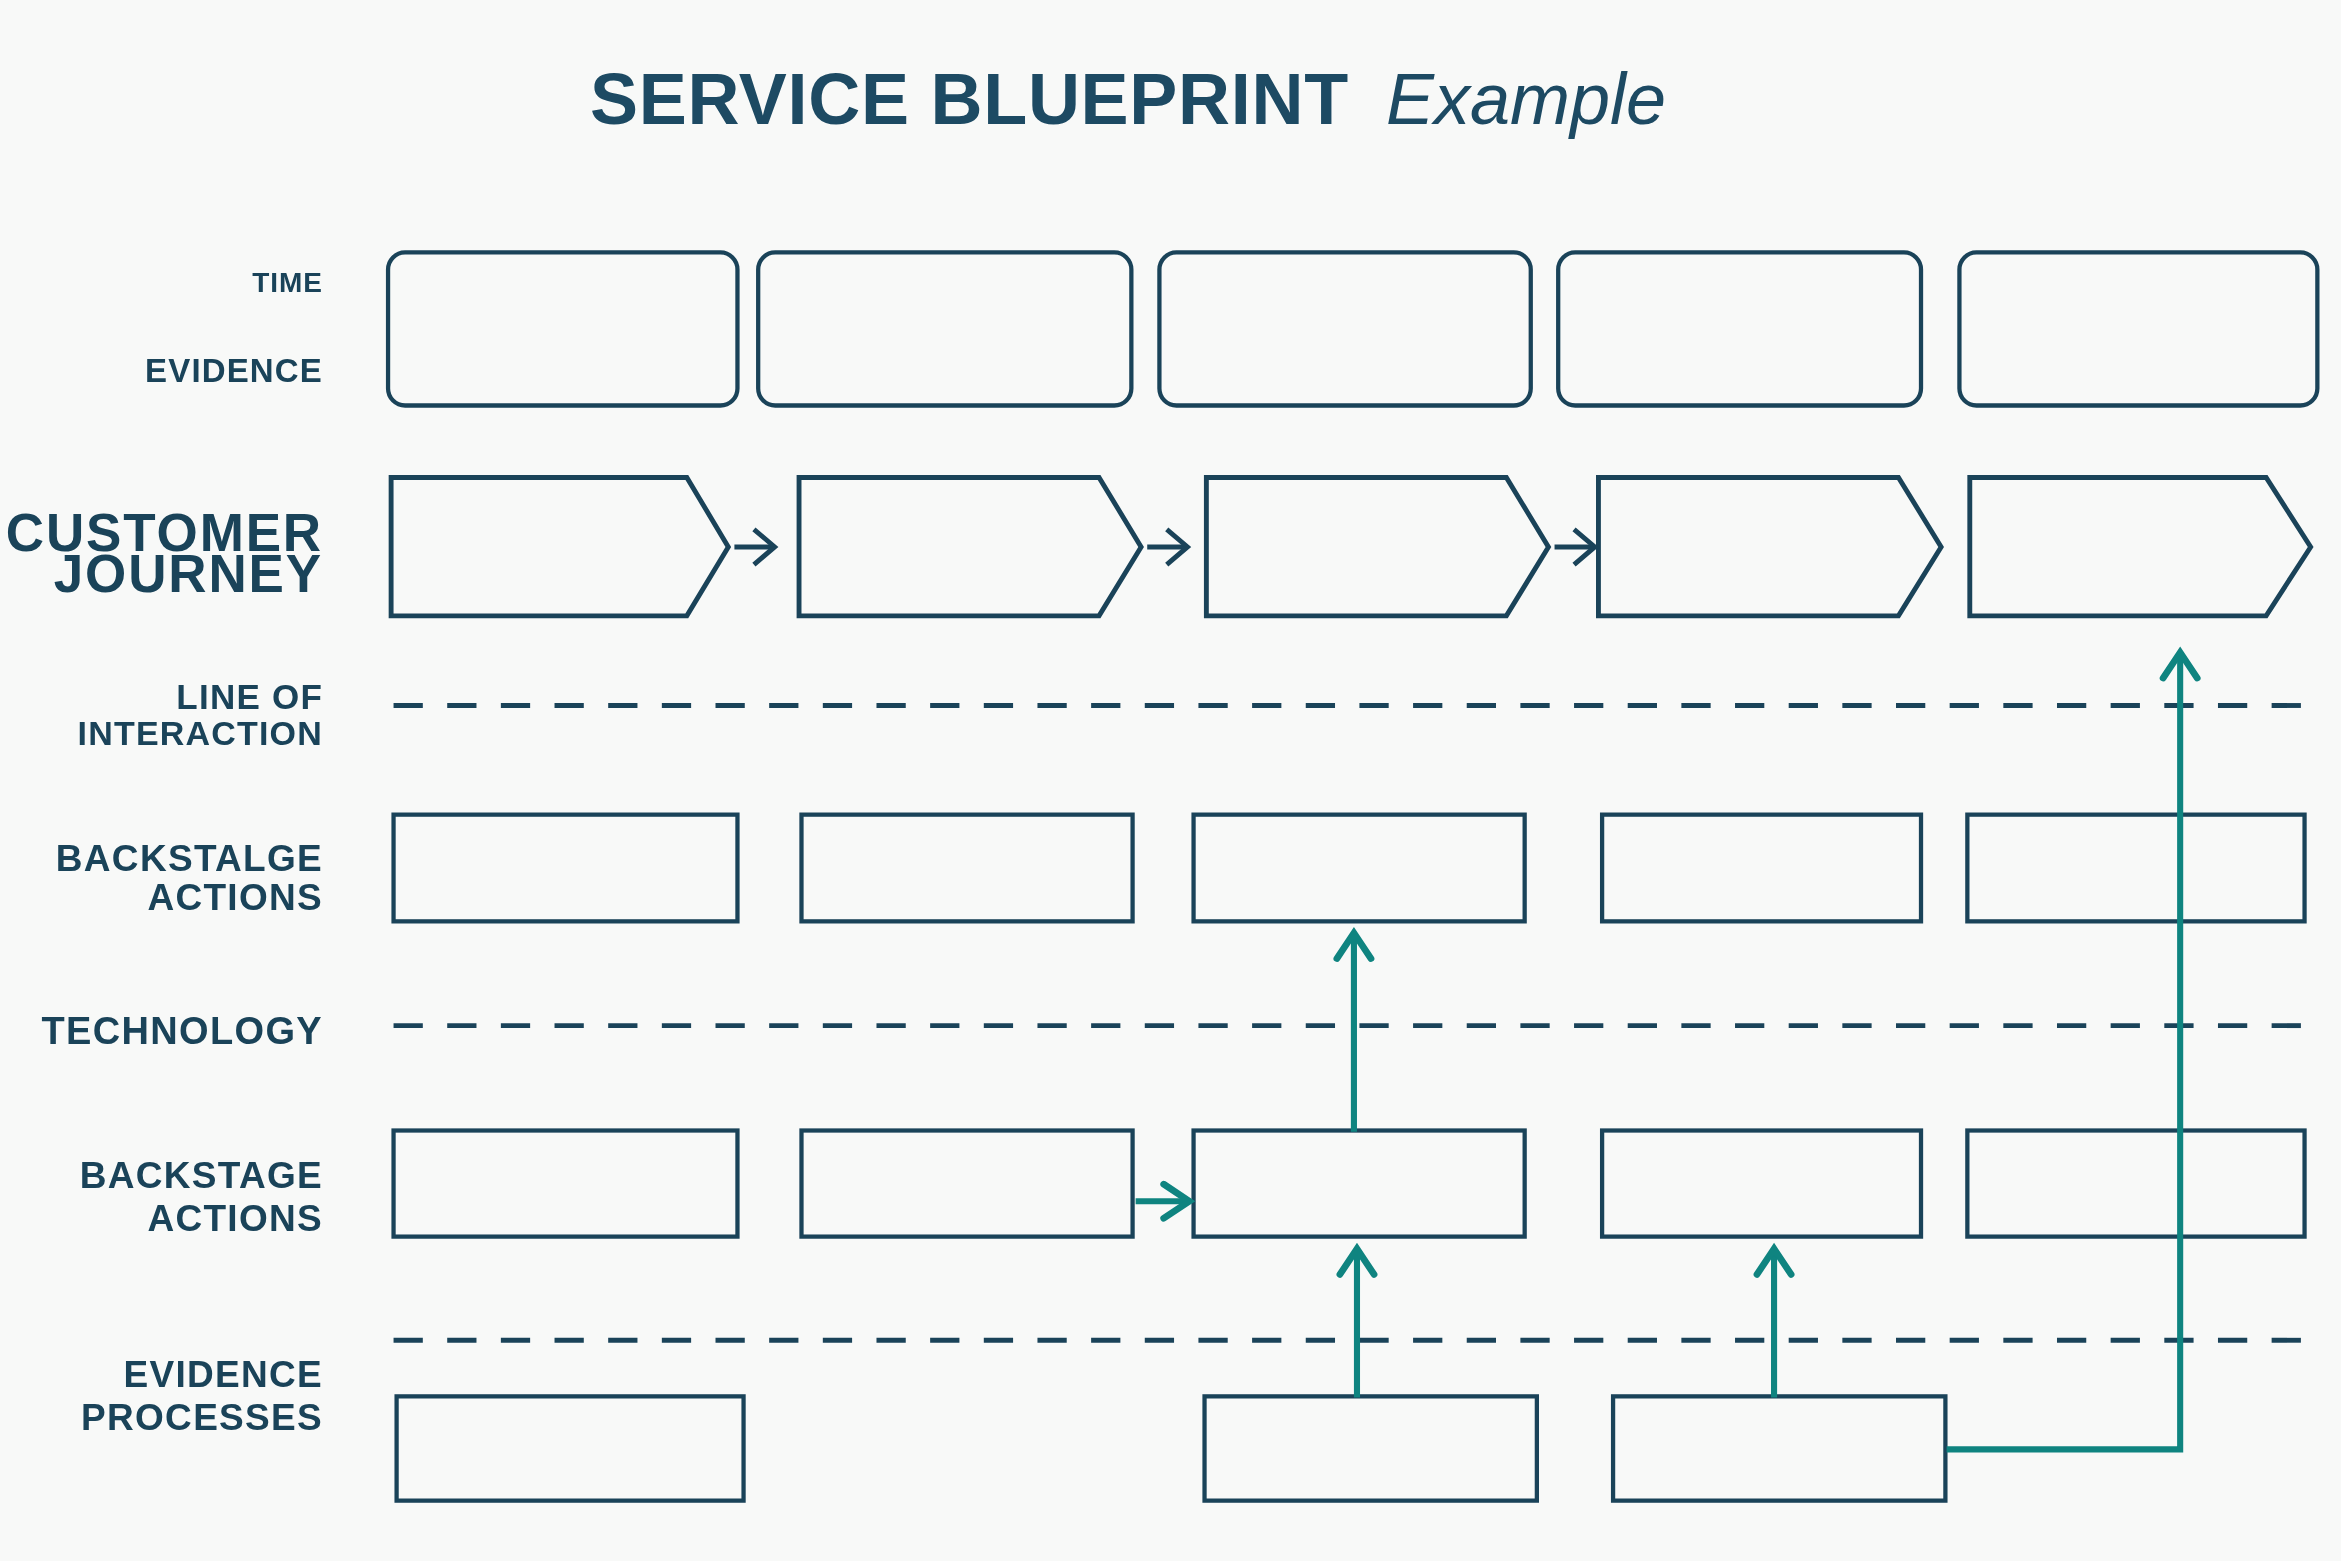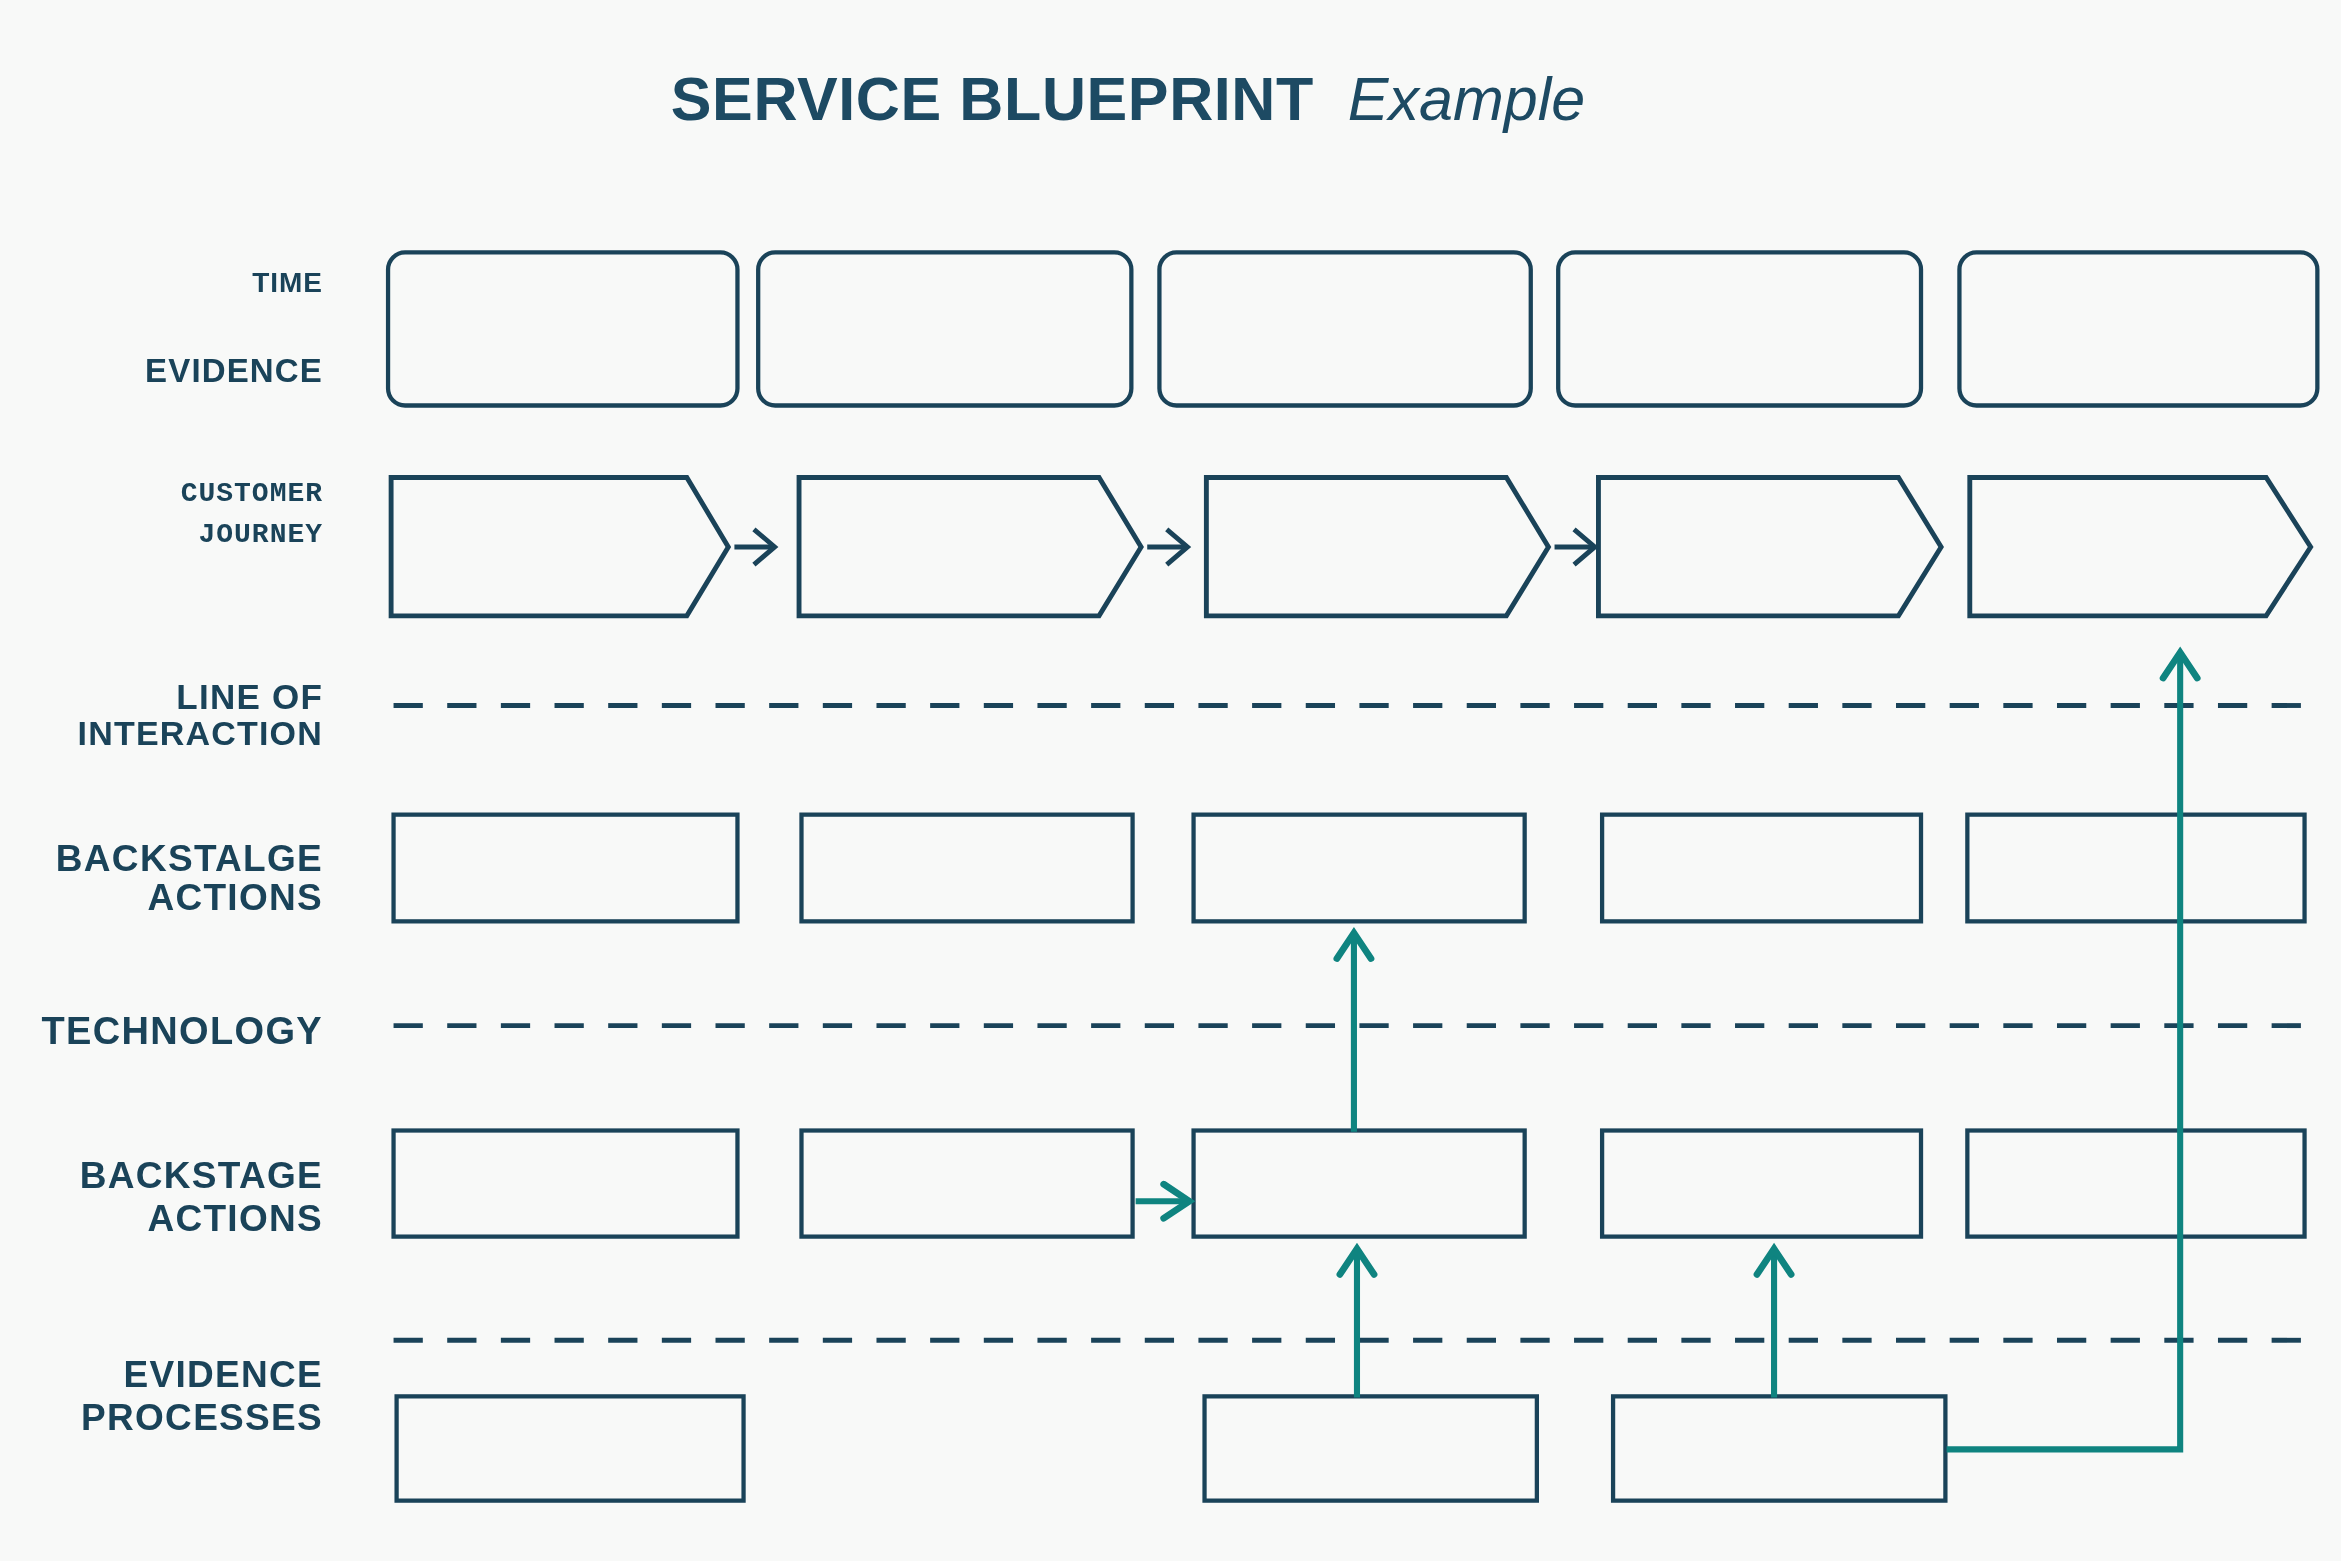--- a/index.html
+++ b/index.html
@@ -47,34 +47,34 @@
     right: 2019px;
     text-align: right;
     color: var(--navy, #1a4359);
     font-weight: bold;
     letter-spacing: 0.035em;
     line-height: 1.08;
     white-space: nowrap;
   }
   #label-time            { top: 268px;  font-size: 28px; }
   #label-evidence        { top: 353px;  font-size: 33px; }
-  #label-customer-journey{ top: 473px;  font-size: 28px; line-height: 41px; font-family: Liberation Mono, monospace; }
+  #label-customer-journey{ top: 512px;  font-size: 53px; line-height: 41px; }
   #label-line-of         { top: 678px; font-size: 35px; }
   #label-interaction     { top: 715px; font-size: 34px; }
   #label-backstalge      { top: 839px; font-size: 37px; line-height: 39px; }
   #label-technology      { top: 1011px; font-size: 38px; }
   #label-backstage       { top: 1154px; font-size: 37px; line-height: 43px; }
   #label-support         { top: 1353px; font-size: 37px; line-height: 43px; }
   #page-title {
     position: absolute;
     top: 59px;
     left: 1128px;
     transform: translateX(-50%);
     white-space: nowrap;
-    font-size: 61px;
+    font-size: 72px;
     line-height: 81px;
     color: var(--title, #1d4a63);
   }
   #page-title .t-main {
     font-weight: bold;
     letter-spacing: 0.01em;
   }
   #page-title .t-accent {
     font-style: italic;
     font-weight: normal;

